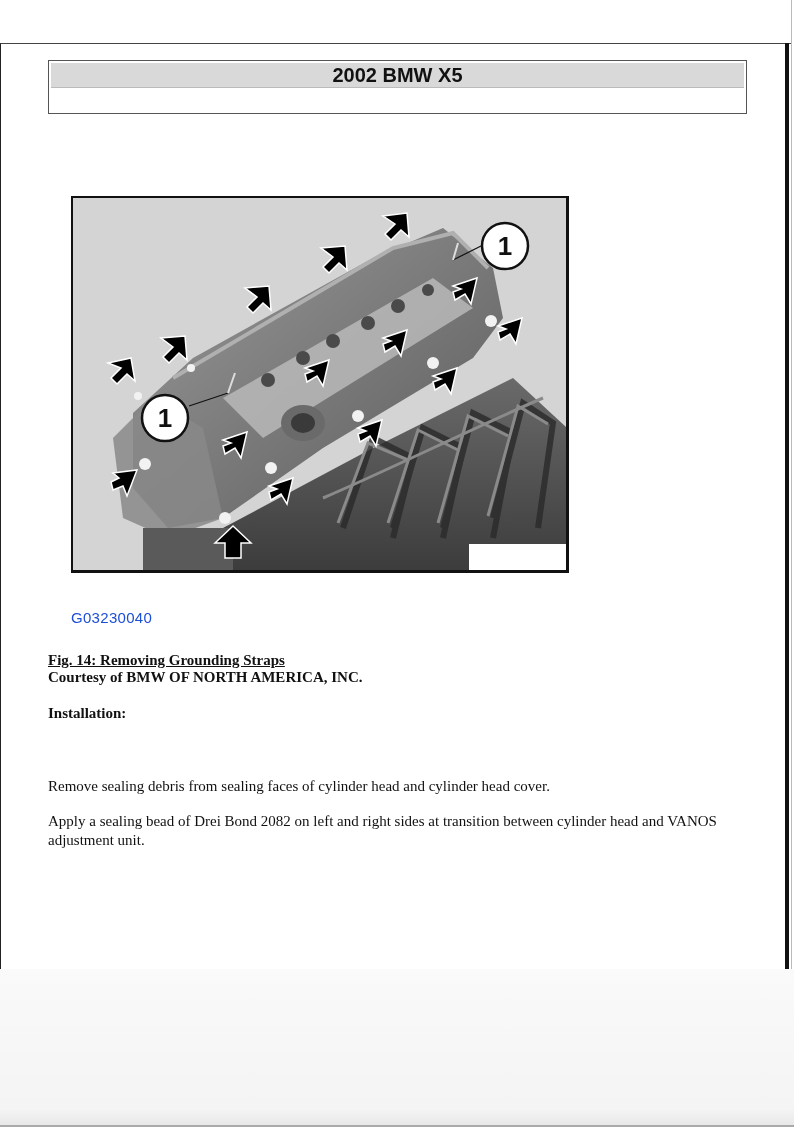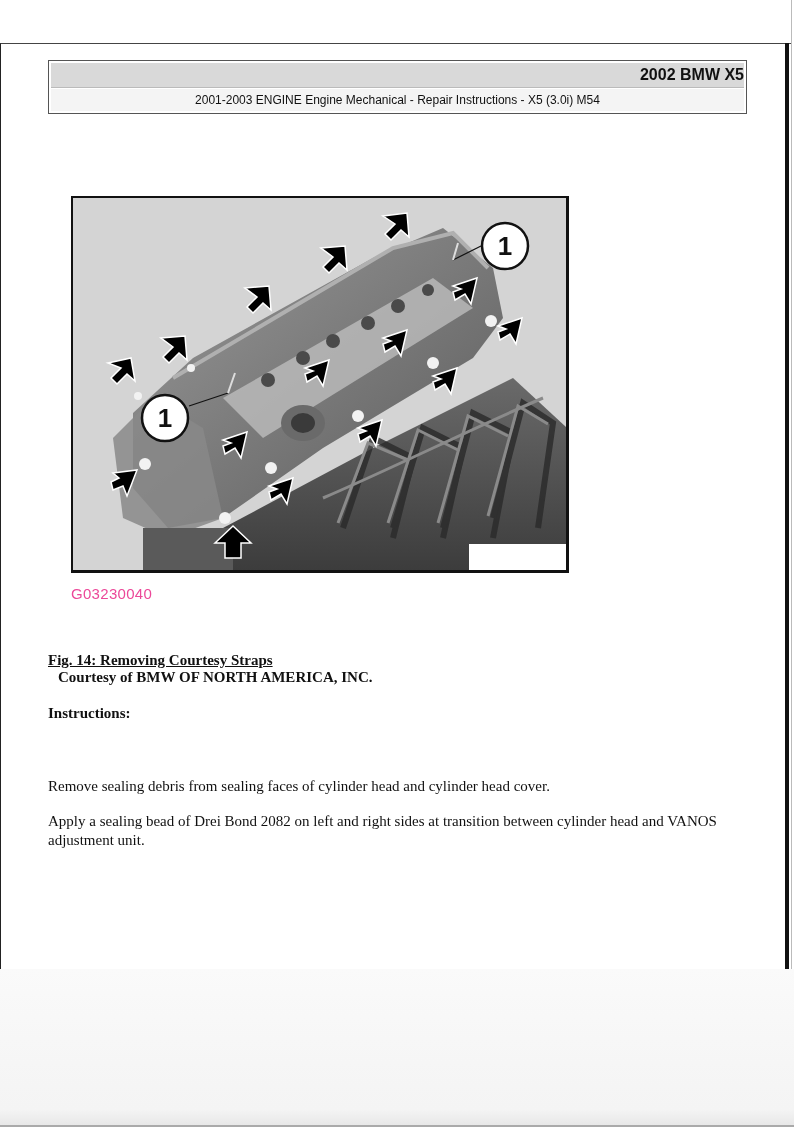--- a/index.html
+++ b/index.html
@@ -34,71 +34,70 @@
     position: absolute; left: 48px; top: 60px; width: 699px; height: 54px;
     border: 1px solid #555;
     box-sizing: border-box;
     background: #fff;
   }
   .header-title {
     position: absolute; left: 2px; top: 2px; right: 2px; height: 24px;
     background: #d9d9d9;
     border-bottom: 1px solid #bbb;
     font-family: "Liberation Sans", sans-serif;
-    font-weight: bold; font-size: 16px;
-    text-align: right; line-height: 24px; color: #111;
+    font-weight: bold; font-size: 20px;
+    text-align: center; line-height: 24px; color: #111;
   }
   .header-subtitle {
     position: absolute; left: 2px; top: 28px; right: 2px; height: 22px;
     background: #f4f4f4;
     font-family: "Liberation Sans", sans-serif;
     font-size: 12px;
     text-align: center; line-height: 22px; color: #111;
   }
   .figure-frame {
     position: absolute; left: 71px; top: 196px; width: 498px; height: 377px;
     border: 2px solid #111;
     border-right-width: 3px; border-bottom-width: 3px;
     box-sizing: border-box;
     background: #d4d4d4;
     overflow: hidden;
   }
   .figure-frame svg { position: absolute; left: 0; top: 0; }
   .figure-id {
-    position: absolute; left: 71px; top: 585px;
+    position: absolute; left: 71px; top: 609px;
     font-family: "Liberation Sans", sans-serif;
-    font-size: 15px; color: #ec4899; letter-spacing: 0.3px;
+    font-size: 15px; color: #1d4ed8; letter-spacing: 0.3px;
   }
   .caption-title {
     position: absolute; left: 48px; top: 652px;
     font-weight: bold; font-size: 15px; text-decoration: underline;
   }
   .caption-credit {
     position: absolute; left: 48px; top: 669px;
-    font-weight: bold; font-size: 15px; margin-left: 10px;
+    font-weight: bold; font-size: 15px;
   }
   .section-heading {
     position: absolute; left: 48px; top: 705px;
     font-weight: bold; font-size: 15px;
   }
   .para {
     position: absolute; left: 48px; width: 710px;
     font-size: 15px; line-height: 19px; margin-top: 38px;
   }
 </style>
 </head>
 <body>
 
 <div class="page-sheet"></div>
 <div class="page-right-edge"></div>
 <div class="page-right-outer"></div>
 
 <div class="header-box">
   <div class="header-title">2002 BMW X5</div>
-  <div class="header-subtitle">2001-2003 ENGINE Engine Mechanical - Repair Instructions - X5 (3.0i) M54</div>
 </div>
 
 <div class="figure-frame">
   <svg width="494" height="373" viewBox="0 0 494 373">
     <defs>
       <linearGradient id="cover" x1="0" y1="0" x2="1" y2="1">
         <stop offset="0" stop-color="#9a9a9a"></stop>
         <stop offset="0.5" stop-color="#7a7a7a"></stop>
         <stop offset="1" stop-color="#5a5a5a"></stop>
       </linearGradient>
@@ -184,21 +183,21 @@
       <circle cx="92" cy="220" r="23" fill="#fff" stroke="#111" stroke-width="2.5"></circle>
       <text x="92" y="229" text-anchor="middle" font-family="Liberation Sans, sans-serif" font-size="26" font-weight="bold" fill="#111">1</text>
     </g>
 
     <rect x="396" y="346" width="98" height="27" fill="#ffffff"></rect>
   </svg>
 </div>
 
 <div class="figure-id">G03230040</div>
 
-<div class="caption-title">Fig. 14: Removing Courtesy Straps</div>
+<div class="caption-title">Fig. 14: Removing Grounding Straps</div>
 <div class="caption-credit">Courtesy of BMW OF NORTH AMERICA, INC.</div>
 
-<div class="section-heading">Instructions:</div>
+<div class="section-heading">Installation:</div>
 
 <div class="para" style="top:739px;">Remove sealing debris from sealing faces of cylinder head and cylinder head cover.</div>
 <div class="para" style="top:774px;">Apply a sealing bead of Drei Bond 2082 on left and right sides at transition between cylinder head and VANOS adjustment unit.</div>
 
 <div class="below-page"></div>
 
 </body></html>

